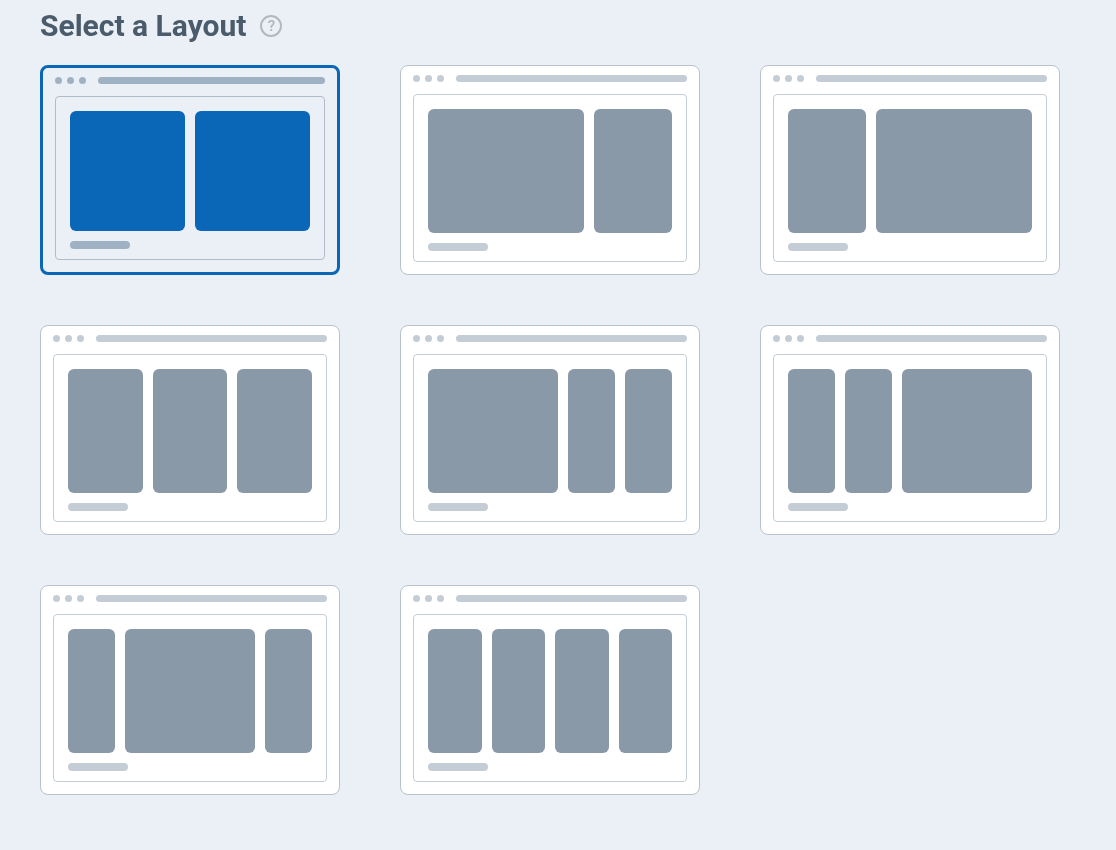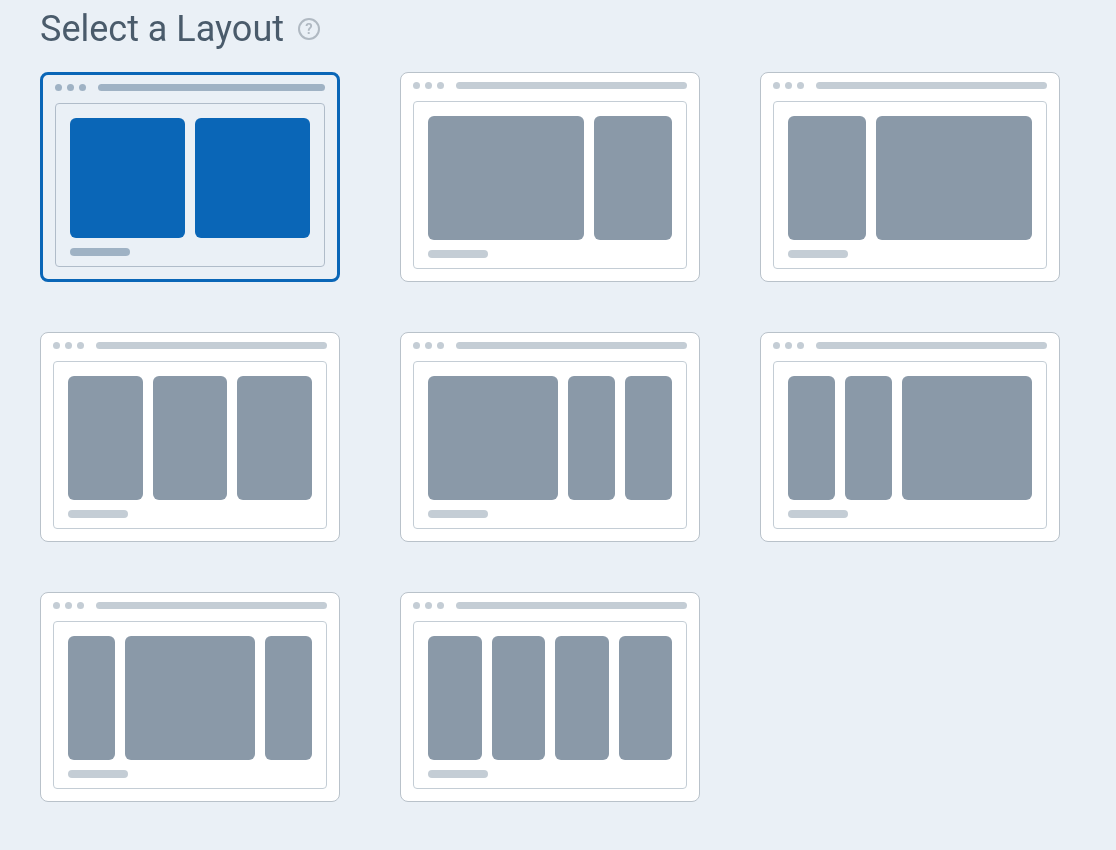--- a/index.html
+++ b/index.html
@@ -14,22 +14,22 @@
       height: 850px;
       padding: 8px 40px 30px 40px;
     }
     .header {
       display: flex;
       align-items: center;
       gap: 14px;
       margin-bottom: 22px;
     }
     .header-title {
-      font-size: 36px;
-      font-weight: 400;
+      font-size: 30px;
+      font-weight: 700;
       color: #4a5b6b;
     }
     .help-icon {
       width: 22px;
       height: 22px;
       border: 2px solid #b0b9c2;
       border-radius: 50%;
       display: flex;
       align-items: center;
       justify-content: center;

